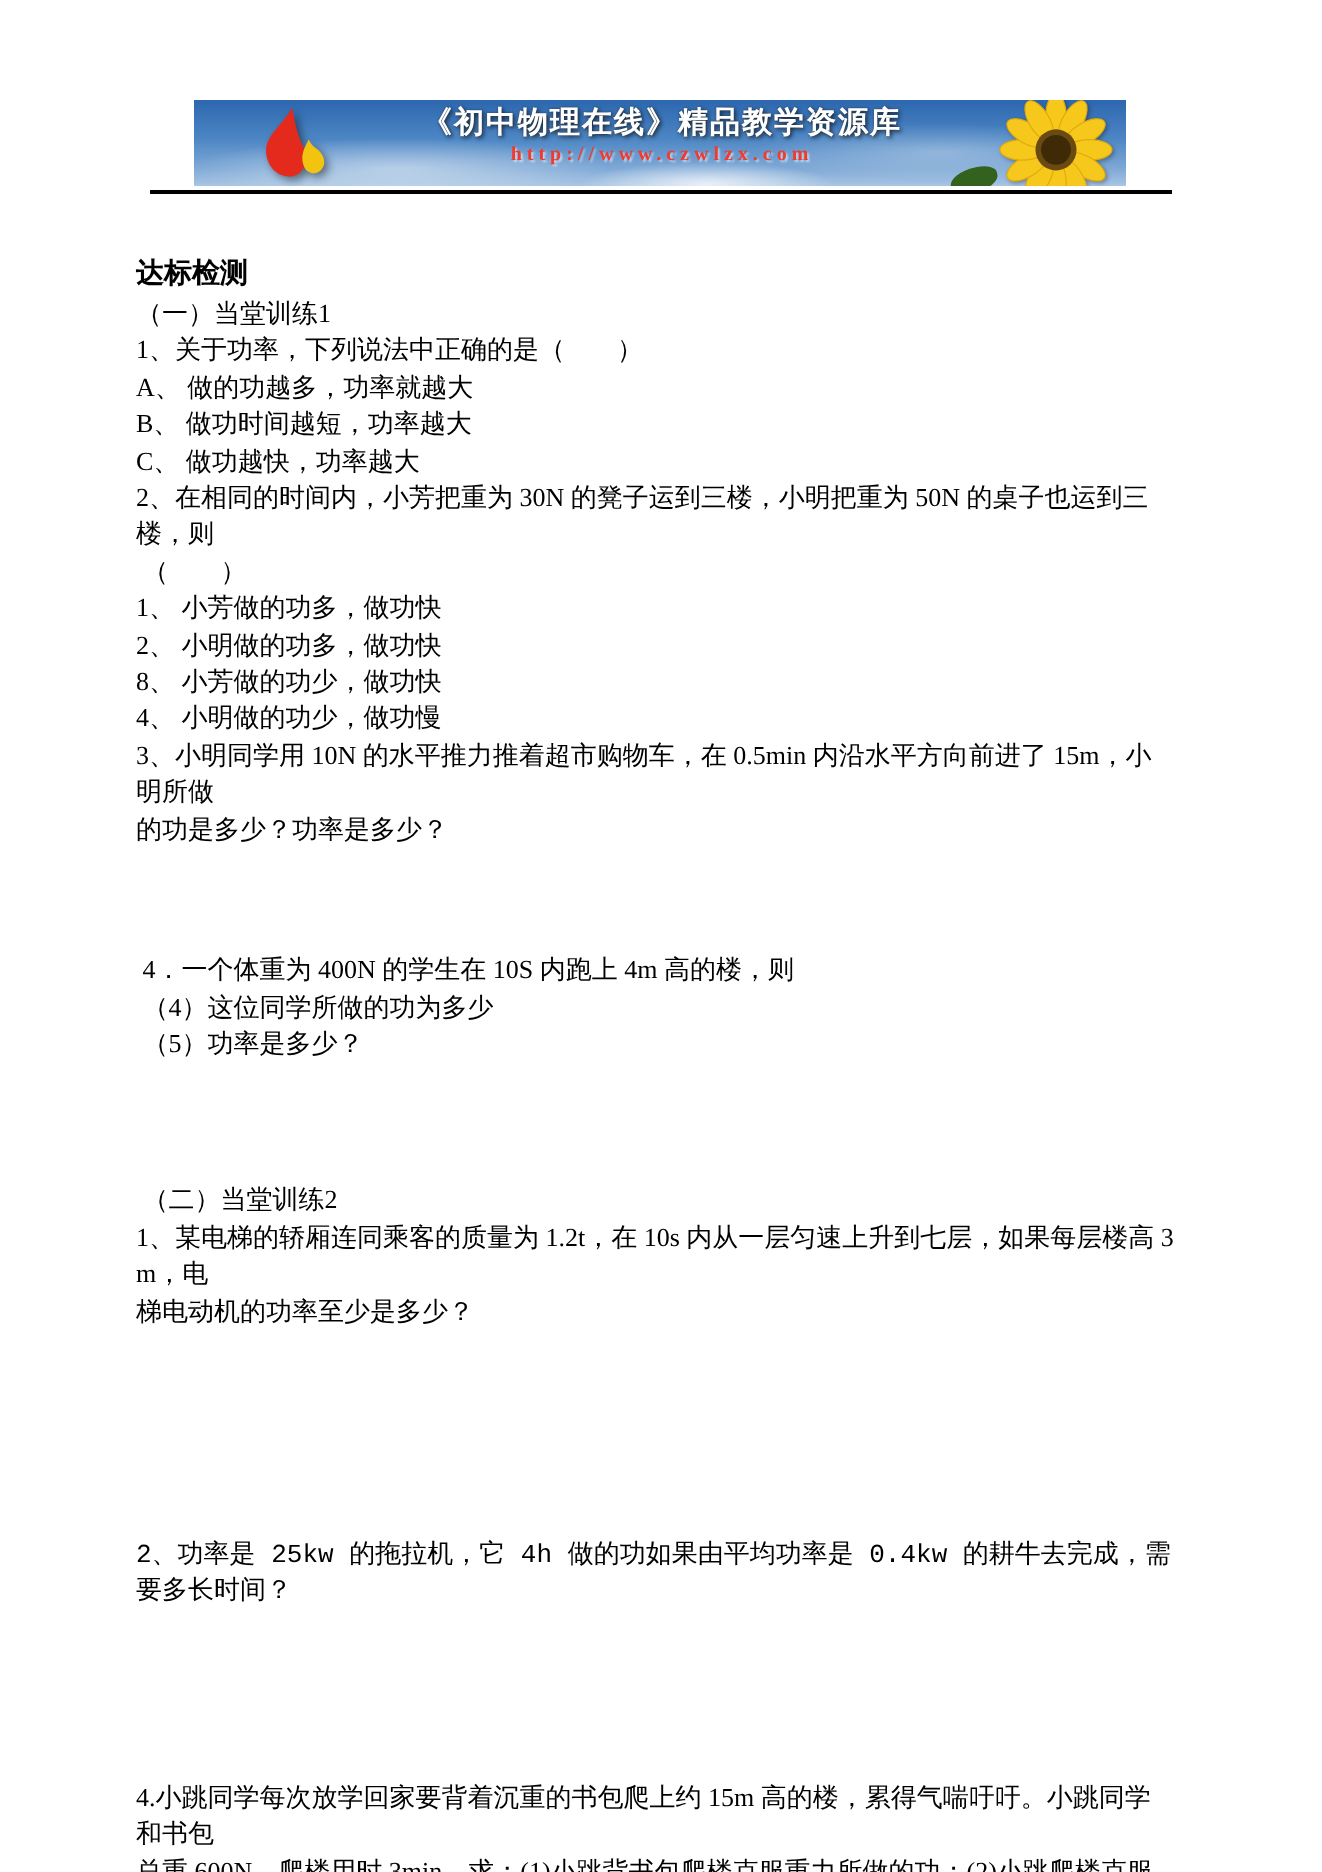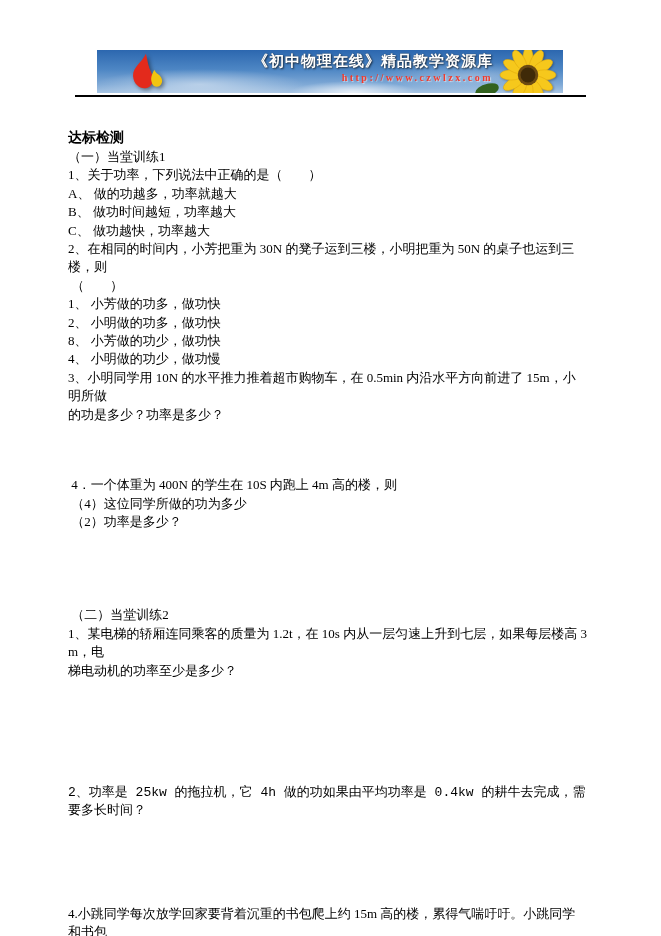--- a/index.html
+++ b/index.html
@@ -24,22 +24,22 @@
       radial-gradient(150px 22px at 22% 80%, rgba(255,255,255,.45), rgba(255,255,255,0) 70%),
       radial-gradient(130px 20px at 80% 60%, rgba(255,255,255,.30), rgba(255,255,255,0) 70%),
       linear-gradient(180deg, #2c67af 0%, #4d86c4 45%, #7fa9d6 80%, #a9c6e4 100%);
   }
   .logo {
     position: absolute; left: 26px; top: 3px;
     width: 46px; height: 38px;
     filter: drop-shadow(2px 2px 2px rgba(0,0,0,.45));
   }
   .banner-text {
-    position: absolute; left: 85px; top: 2px; right: 70px;
-    text-align: right;
+    position: absolute; left: 85px; top: 2px; right: 83px;
+    text-align: center;
   }
   .banner-title {
     font-size: 15px; font-weight: bold; color: #ffffff;
     letter-spacing: 1px;
     text-shadow: 1px 1px 2px rgba(0,0,0,.65), 0 0 1px rgba(60,60,60,.8);
     white-space: nowrap;
   }
   .banner-url {
     font-size: 10px; font-weight: bold; color: #f23a2c;
     letter-spacing: 2.5px;
@@ -75,21 +75,21 @@
     width: 519px;
     font-size: 13px;
     line-height: 18.4px;
   }
   .content p {
     white-space: pre-wrap;
     word-break: break-all;
   }
   .heading { font-weight: bold; font-size: 14px; line-height: 20px; }
   .mt69 { margin-top: 52px; }
-  .mt65 { margin-top: 75px; }
+  .mt65 { margin-top: 60px; }
   .mt67 { margin-top: 104px; font-family: Liberation Mono, monospace; }
   .mt84 { margin-top: 84px; }
 </style>
 </head>
 <body>
 
 <div class="page">
 
   <div class="banner">
     <svg class="logo" viewBox="0 0 60 50">
@@ -135,21 +135,21 @@
  （　　）</p>
     <p>1、 小芳做的功多，做功快</p>
     <p>2、 小明做的功多，做功快</p>
     <p>8、 小芳做的功少，做功快</p>
     <p>4、 小明做的功少，做功慢</p>
     <p>3、小明同学用 10N 的水平推力推着超市购物车，在 0.5min 内沿水平方向前进了 15m，小明所做
 的功是多少？功率是多少？</p>
 
     <p class="mt69"> 4．一个体重为 400N 的学生在 10S 内跑上 4m 高的楼，则</p>
     <p> （4）这位同学所做的功为多少</p>
-    <p> （2）功率是多少？</p>
+    <p> （5）功率是多少？</p>
 
     <p class="mt65"> （二）当堂训练2</p>
     <p>1、某电梯的轿厢连同乘客的质量为 1.2t，在 10s 内从一层匀速上升到七层，如果每层楼高 3m，电
 梯电动机的功率至少是多少？</p>
 
     <p class="mt67">2、功率是 25kw 的拖拉机，它 4h 做的功如果由平均功率是 0.4kw 的耕牛去完成，需要多长时间？</p>
 
     <p class="mt84">4.小跳同学每次放学回家要背着沉重的书包爬上约 15m 高的楼，累得气喘吁吁。小跳同学和书包
 总重 600N，爬楼用时 3min。求：(1)小跳背书包爬楼克服重力所做的功；(2)小跳爬楼克服重力做
 功的功率。</p>

